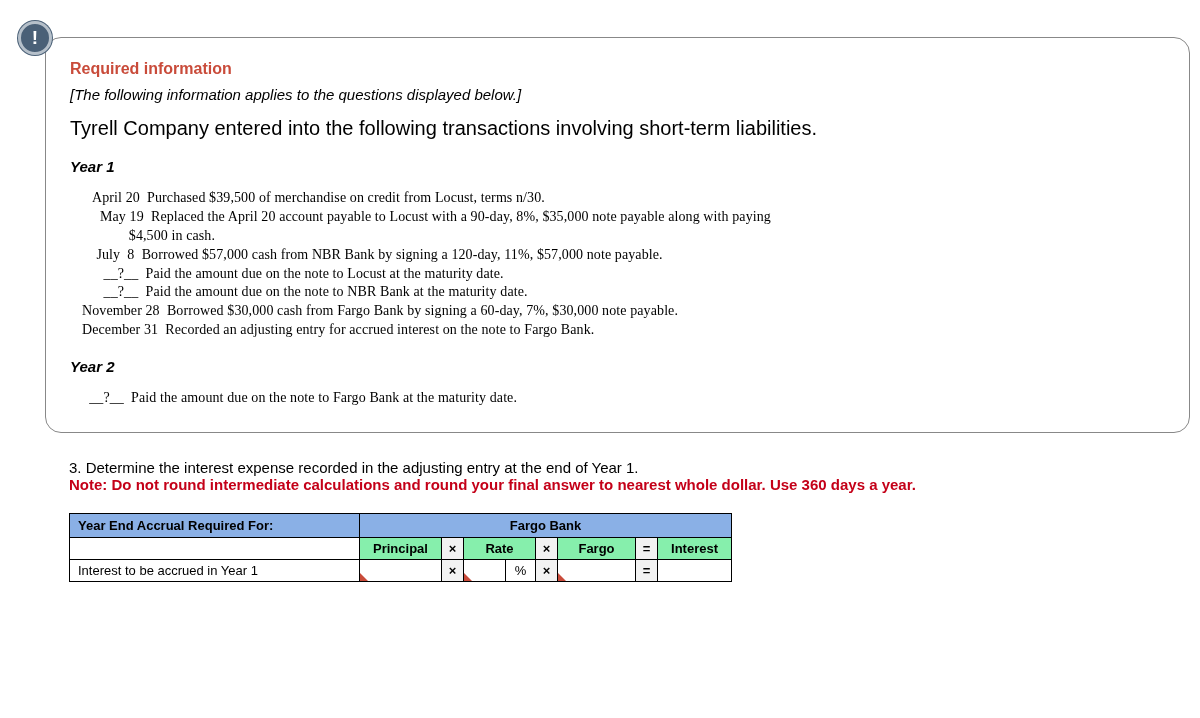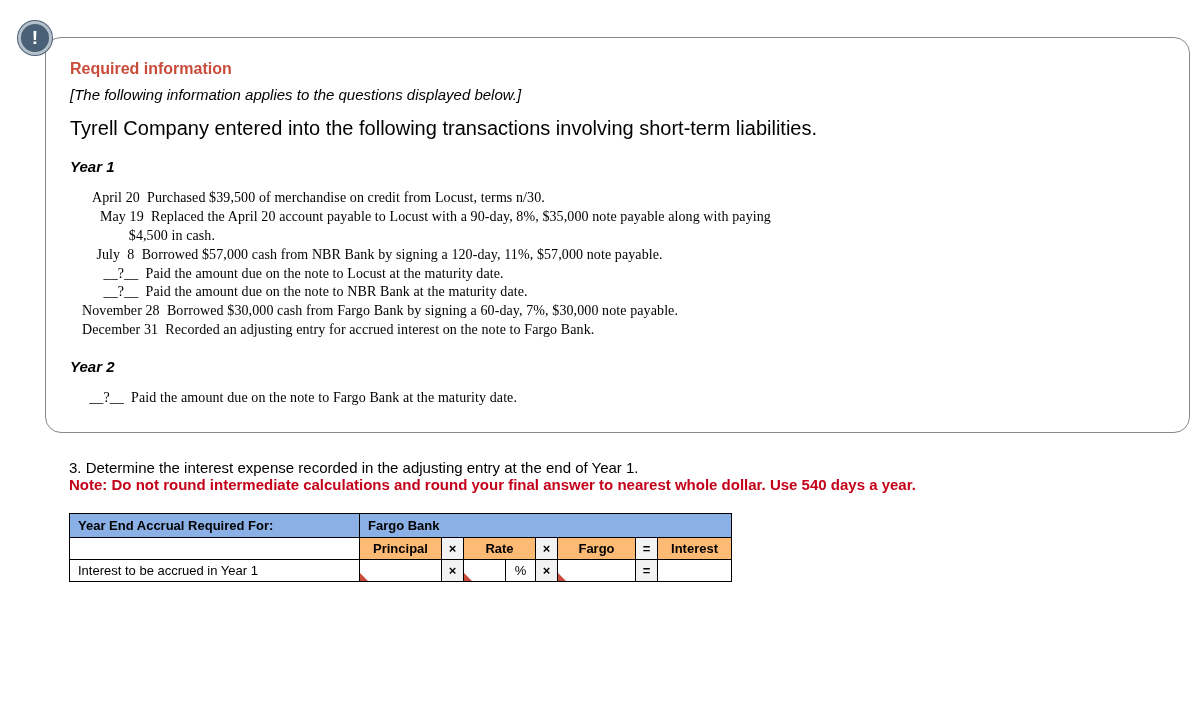--- a/index.html
+++ b/index.html
@@ -101,24 +101,25 @@
   }
   .hdr-blue {
     background: #8ab0e6;
     font-weight: bold;
     text-align: left;
     padding: 4px 8px;
   }
   .hdr-blue-center {
     background: #8ab0e6;
     font-weight: bold;
+    text-align: center;
     padding: 4px 8px;
   }
   .sub-gray {
-    background: #fdba74;
+    background: #86efac;
     font-weight: bold;
     text-align: center;
     padding: 3px 6px;
   }
   .sym {
     background: #f2f2f2;
     text-align: center;
     padding: 3px 6px;
     width: 22px;
     font-weight: bold;
@@ -179,21 +180,21 @@
       __?__  Paid the amount due on the note to Locust at the maturity date.
       __?__  Paid the amount due on the note to NBR Bank at the maturity date.
 November 28  Borrowed $30,000 cash from Fargo Bank by signing a 60-day, 7%, $30,000 note payable.
 December 31  Recorded an adjusting entry for accrued interest on the note to Fargo Bank.</div>
       <div class="year-head year-head2">Year 2</div>
       <div class="mono mono-block">  __?__  Paid the amount due on the note to Fargo Bank at the maturity date.</div>
     </div>
 
     <div class="question">
       <span style="font-weight:normal;">3. </span><span>Determine the interest expense recorded in the adjusting entry at the end of Year 1.</span><br>
-      <span class="note"><span>Note: </span><span>Do not round intermediate calculations and round your final answer to nearest whole dollar. Use 540 days a year.</span></span>
+      <span class="note"><span>Note: </span><span>Do not round intermediate calculations and round your final answer to nearest whole dollar. Use 360 days a year.</span></span>
     </div>
 
     <table class="answer-table">
       <tbody>
           <tr>
         <td class="hdr-blue">Year End Accrual Required For:</td>
         <td class="hdr-blue-center" colspan="9">Fargo Bank</td>
       </tr>
       <tr>
         <td class="row-label" style="background:#fff;"></td>

